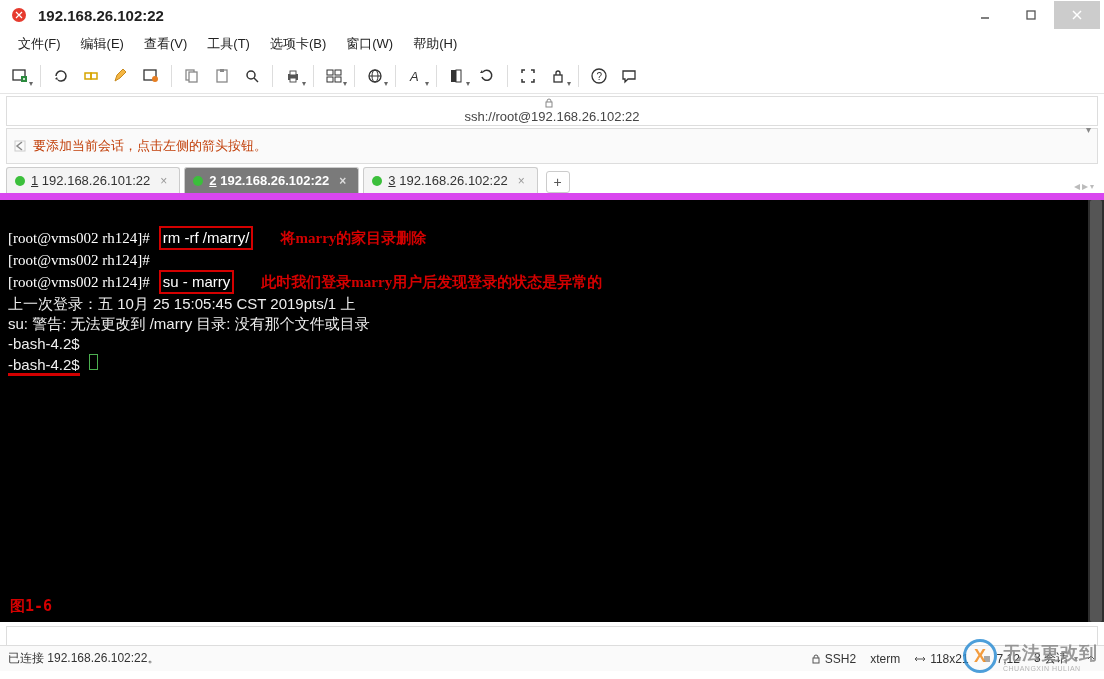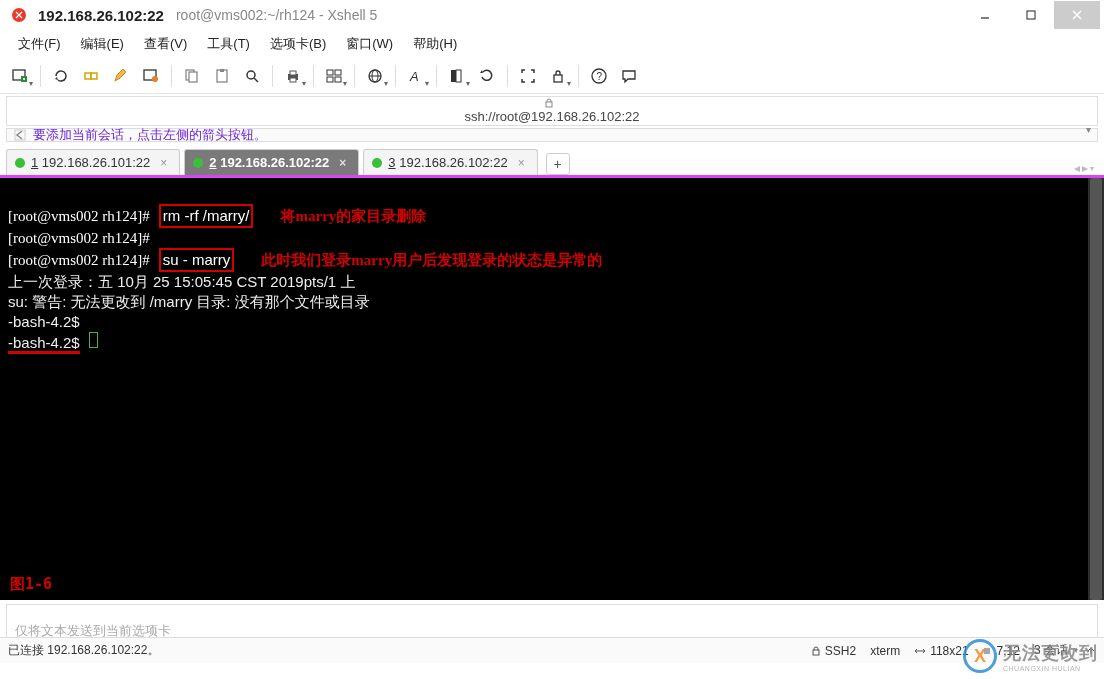--- a/index.html
+++ b/index.html
@@ -22,25 +22,25 @@
 .toolbar { display:flex; align-items:center; height:36px; padding:0 6px; border-bottom:1px solid #e5e5e5; gap:2px; }
 .tb-btn { width:28px; height:28px; display:flex; align-items:center; justify-content:center; color:#333; border-radius:3px; position:relative; }
 .tb-btn .dd { font-size:8px; color:#666; margin-left:2px; position:absolute; right:1px; bottom:2px; }
 .tb-sep { width:1px; height:22px; background:#ddd; margin:0 4px; }
 
 
 .addrbar { display:flex; align-items:center; height:30px; border:1px solid #ddd; margin:2px 6px; padding:0 6px; font-size:13px; color:#444;flex-direction:column; }
 .addrbar .dd-arrow { margin-left:auto; color:#888; font-size:10px; }
 
 
-.hintbar { display:flex; align-items:center; height:14px; border:1px solid #ddd; margin:2px 6px; padding:4px 6px; font-size:13px; color:#6d28d9; background:#fafafa; }
+.hintbar { display:flex; align-items:center; height:36px; border:1px solid #ddd; margin:2px 6px; padding:4px 6px; font-size:13px; color:#c2410c; background:#fafafa; }
 .hintbar .arrow-ico { margin-right:6px; color:#888; }
 
 
-.tabstrip { display:flex; align-items:flex-end; height:30px; border-bottom:3px solid #d946ef; margin-top:6px; padding:0 6px; gap:4px; }
+.tabstrip { display:flex; align-items:flex-end; height:30px; border-bottom:7px solid #d946ef; margin-top:6px; padding:0 6px; gap:4px; }
 .tab { display:flex; align-items:center; height:26px; padding:0 12px 0 8px; font-size:13px; border:1px solid #ccc; border-bottom:none; border-radius:3px 3px 0 0; background:#f4f4f4; color:#333; }
 .tab .dot { width:10px; height:10px; border-radius:50%; margin-right:6px; }
 .tab .dot.green { background:#3bbf3b; }
 .tab.active { background:#7a7a7a; color:#fff; font-weight:bold; }
 .tab .label u { text-decoration:underline; }
 .tab .close { margin-left:10px; color:#999; font-size:12px; }
 .tab.active .close { color:#ddd; }
 .tab-add { width:24px; height:22px; border:1px solid #ccc; display:flex; align-items:center; justify-content:center; font-size:14px; color:#555; margin-left:4px; border-radius:3px; }
 .tabstrip .arrows { margin-left:auto; color:#bbb; font-size:12px; display:flex; gap:2px; padding-right:4px; align-items:center; }
 .tabstrip .arrows .ddsmall { font-size:8px; }
@@ -53,21 +53,21 @@
 .under-red { border-bottom:3px solid #d40000; }
 .cursor  { display:inline-block; width:9px; height:16px; border:1px solid #4caf50; }
 .fig-lbl { position:absolute; left:10px; bottom:6px; color:#d40000; font-weight:bold; font-family:"Microsoft YaHei",monospace; }
 .term-scroll { position:absolute; right:0; top:0; width:16px; height:100%; background:#2e2e2e; }
 .term-scroll .thumb { position:absolute; left:2px; right:2px; top:0; height:100%; background:#555; border-radius:2px; }
 
 
 .inputhint { height:26px; border:1px solid #ddd; margin:4px 6px 0; padding:17px 8px; font-size:13px; color:#aaa; }
 
 
-.statusbar { position:absolute; left:0; right:0; bottom:16px; height:26px; border-top:1px solid #ddd; display:flex; align-items:center; font-size:12px; color:#333; padding:0 8px; background:#fafafa; }
+.statusbar { position:absolute; left:0; right:0; bottom:8px; height:26px; border-top:1px solid #ddd; display:flex; align-items:center; font-size:12px; color:#333; padding:0 8px; background:#fafafa; }
 .statusbar .seg { display:flex; align-items:center; gap:4px; margin-left:14px; }
 .statusbar .left { margin-right:auto; margin-left:0; }
 .statusbar .dd { font-size:8px; color:#888; margin-left:2px; }
 
 
 .watermark { position:absolute; right:6px; bottom:6px; display:flex; align-items:center; gap:6px; opacity:0.85; }
 .watermark .circ { width:34px; height:34px; border:3px solid #2f8fd4; border-radius:50%; display:flex; align-items:center; justify-content:center; color:#f28c1e; font-weight:bold; font-size:18px; }
 .watermark .txt { font-size:18px; color:#888; font-weight:bold; letter-spacing:1px; }
 .watermark .sub { font-size:7px; color:#aaa; letter-spacing:0.5px; }
 
@@ -77,21 +77,20 @@
 <body>
 
 <div class="titlebar">
   <span class="shell-icon">
     <svg viewBox="0 0 18 18" width="18" height="18">
         <circle cx="9" cy="9" r="7" fill="#e63b2e"></circle>
         <path d="M6 6 L12 12 M12 6 L6 12" stroke="#fff" stroke-width="1.2"></path>
       </svg>
   </span>
   <span class="title-strong">192.168.26.102:22</span>
-  <span class="title-rest">root@vms002:~/rh124 - Xshell 5</span>
   <div class="win-controls">
     <div class="win-btn">
         <svg width="12" height="12">
           <line x1="2" y1="9" x2="10" y2="9" stroke="#555" stroke-width="1.5"></line>
         </svg>
       </div>
     <div class="win-btn">
         <svg width="12" height="12">
           <rect x="2" y="2" width="8" height="8" fill="none" stroke="#555" stroke-width="1.3"></rect>
         </svg>

